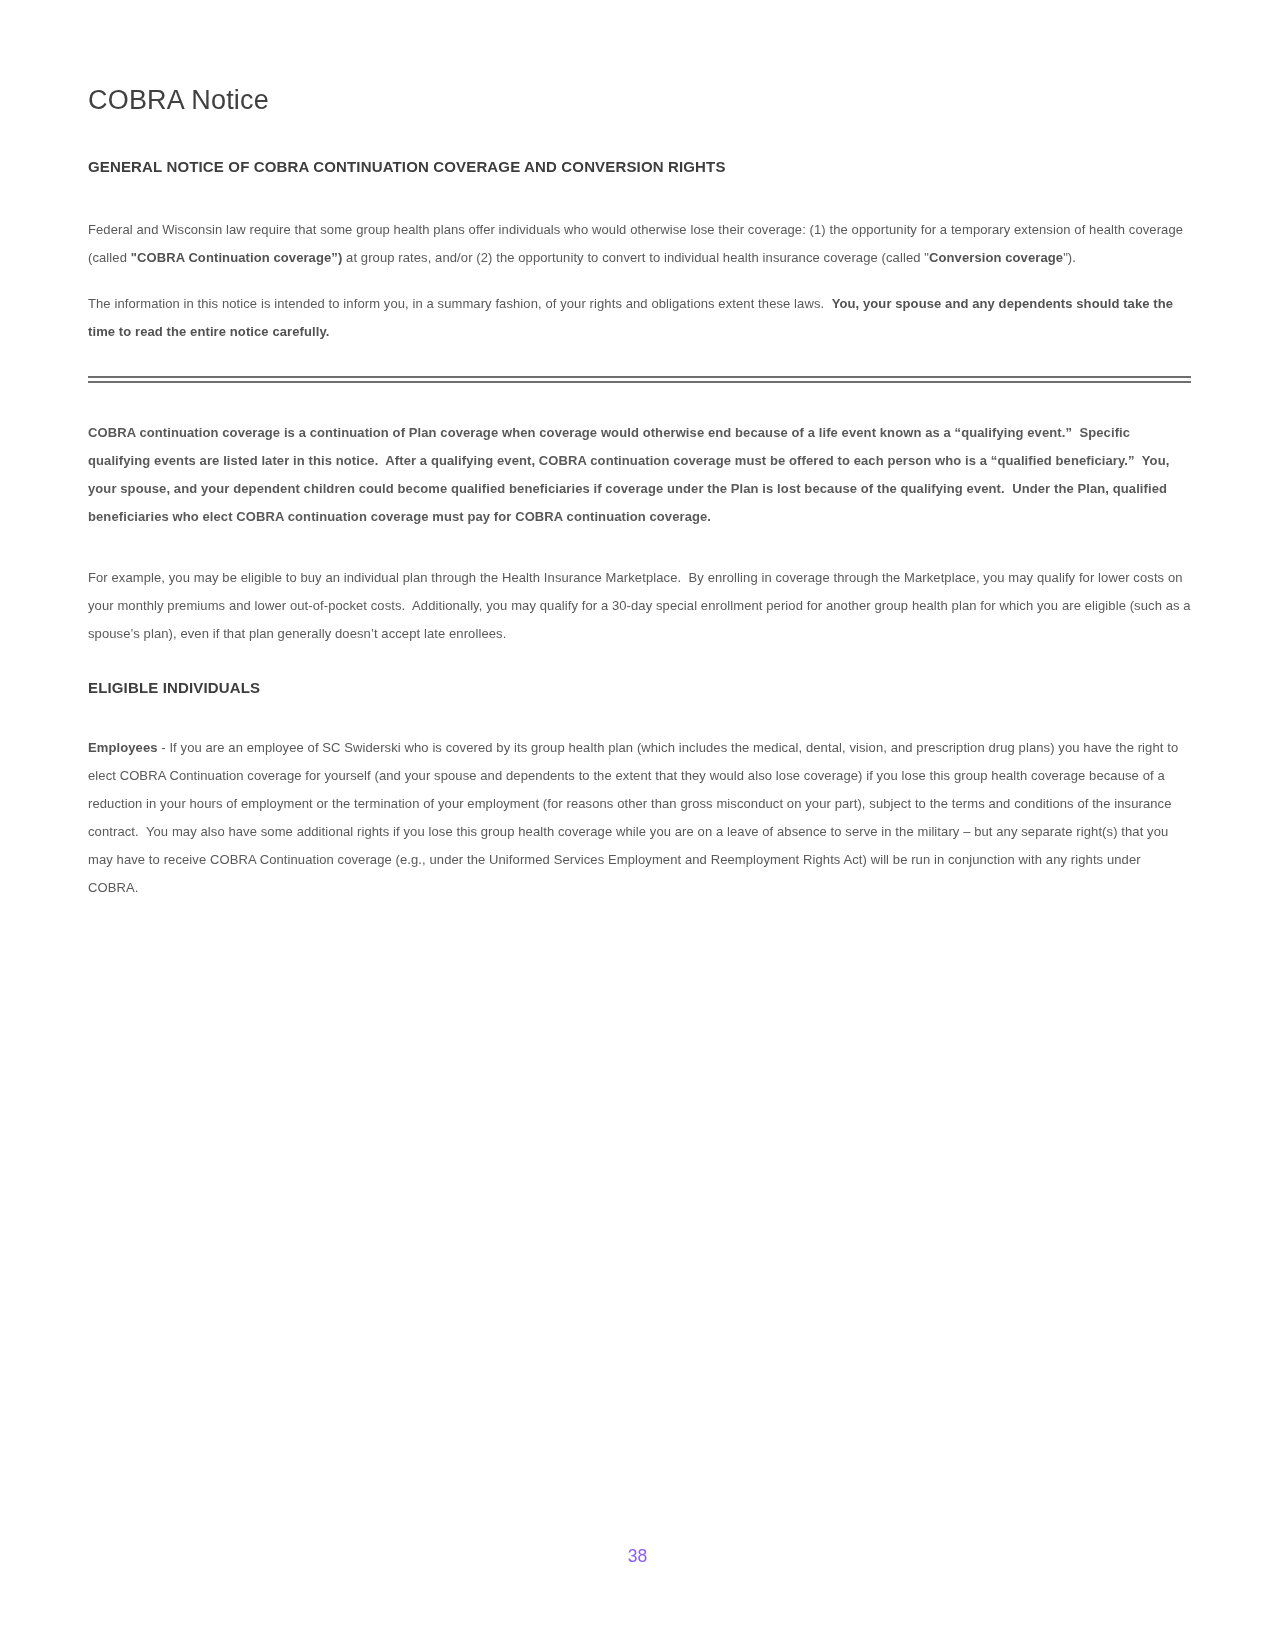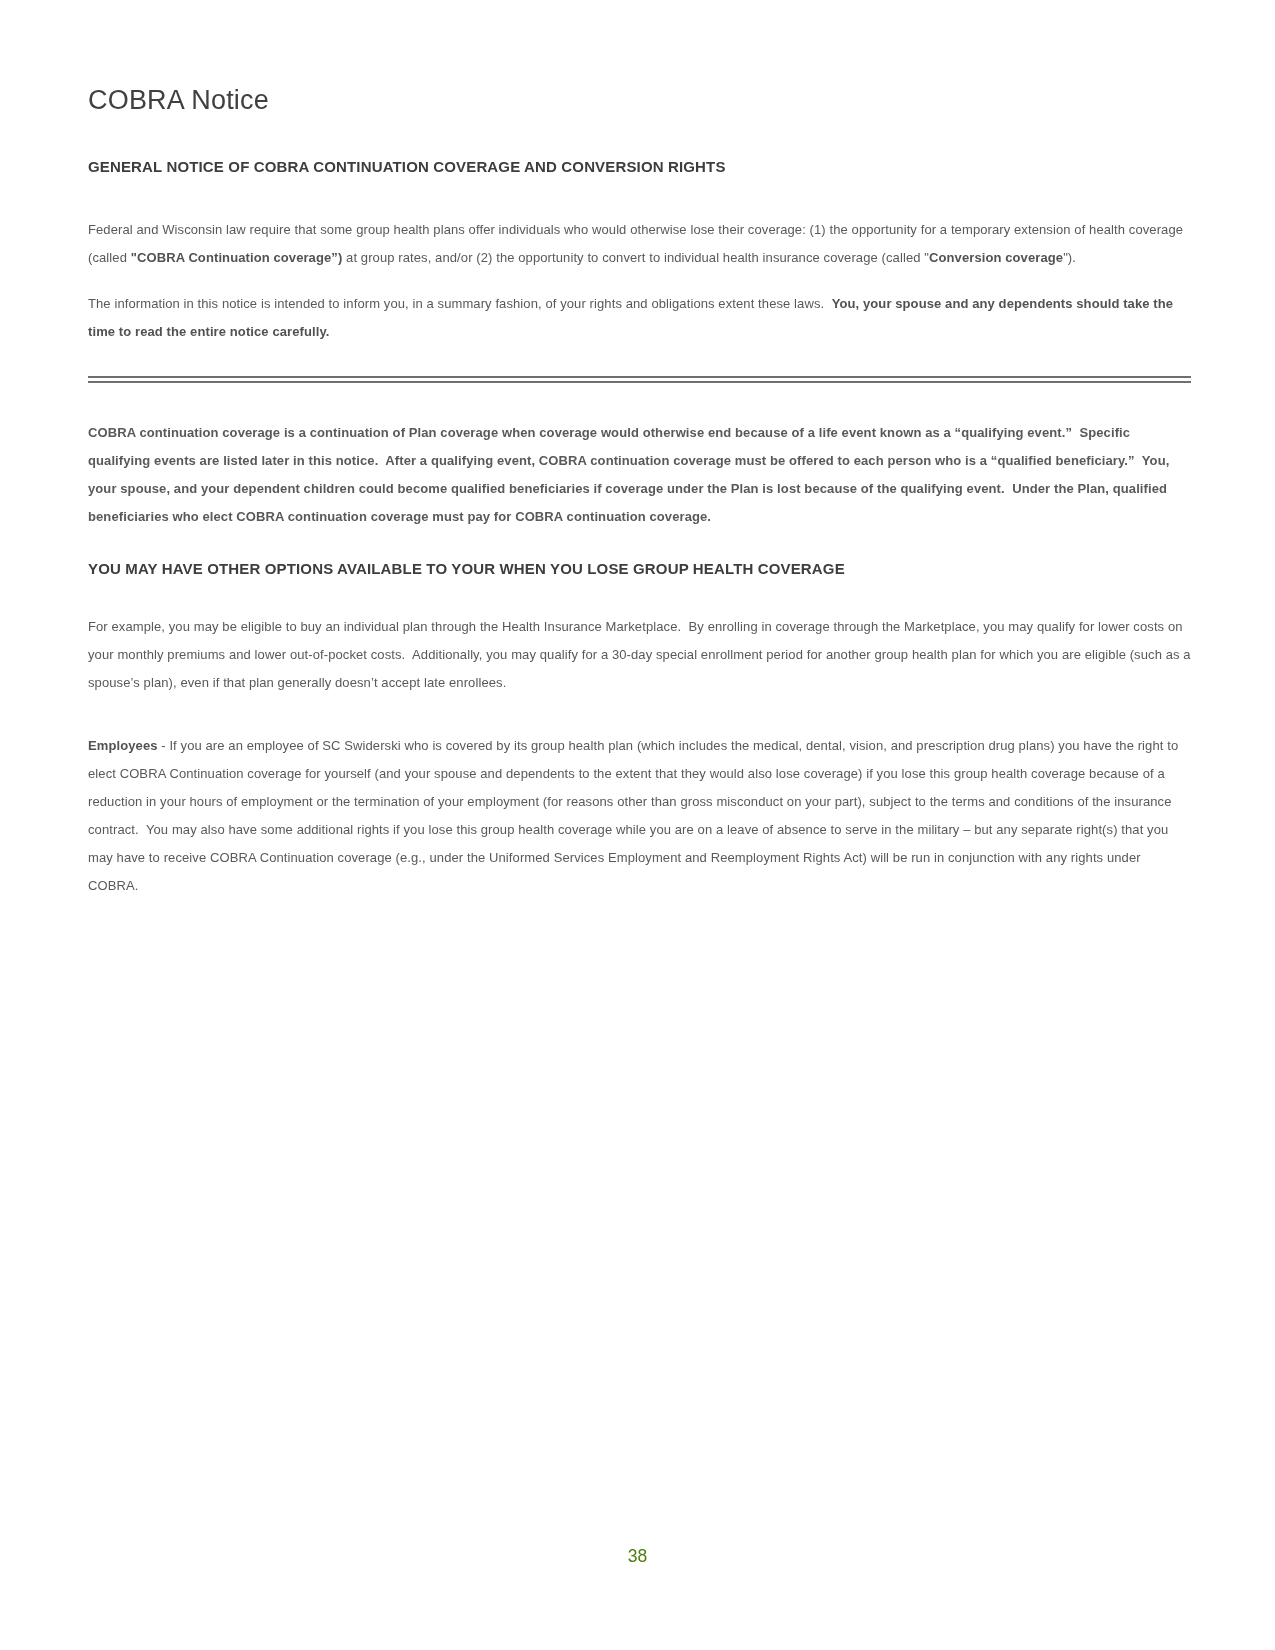--- a/index.html
+++ b/index.html
@@ -66,21 +66,21 @@
   #h-eligible     { margin-top: 29px; }
   #p-employees    { margin-top: 35px; }
   .page-number {
     position: absolute;
     top: 1545px;
     left: 0;
     width: 100%;
     text-align: center;
     font-size: 17.5px;
     line-height: 22px;
-    color: #4d7c0f;
+    color: #8b5cf6;
   }
 </style>
 </head>
 <body>
 
 <div class="page">
   <div class="content">
 
     <h1 class="title-h">COBRA Notice</h1>
 
@@ -88,23 +88,23 @@
 
     <p class="para" id="p-intro"><span>Federal and Wisconsin law require that some group health plans offer individuals who would otherwise lose their coverage: (1) the opportunity for a temporary extension of health coverage (called </span><span class="b">"COBRA Continuation coverage”)</span><span> at group rates, and/or (2) the opportunity to convert to individual health insurance coverage (called "</span><span class="b">Conversion coverage</span><span>").</span></p>
 
     <p class="para" id="p-summary"><span>The information in this notice is intended to inform you, in a summary fashion, of your rights and obligations extent these laws.  </span><span class="b">You, your spouse and any dependents should take the time to read the entire notice carefully.</span></p>
 
     <div class="divider" id="divider"></div>
 
 
     <p class="para" id="p-continuation"><span>COBRA continuation coverage is a continuation of Plan coverage when coverage would otherwise end because of a life event known as a “qualifying event.”  Specific qualifying events are listed later in this notice.  After a qualifying event, COBRA continuation coverage must be offered to each person who is a “qualified beneficiary.”  You, your spouse, and your dependent children could become qualified beneficiaries if coverage under the Plan is lost because of the qualifying event.  Under the Plan, qualified beneficiaries who elect COBRA continuation coverage must pay for COBRA continuation coverage.</span></p>
 
-    <h2 class="sec-h" id="h-options">YOU MAY HAVE OTHER OPTIONS AVAILABLE TO YOUR WHEN YOU LOSE GROUP HEALTH COVERAGE</h2>
 
     <p class="para" id="p-marketplace"><span>For example, you may be eligible to buy an individual plan through the Health Insurance Marketplace.  By enrolling in coverage through the Marketplace, you may qualify for lower costs on your monthly premiums and lower out-of-pocket costs.  Additionally, you may qualify for a 30-day special enrollment period for another group health plan for which you are eligible (such as a spouse’s plan), even if that plan generally doesn’t accept late enrollees.</span></p>
 
+    <h2 class="sec-h" id="h-eligible">ELIGIBLE INDIVIDUALS</h2>
 
     <p class="para" id="p-employees"><span class="b">Employees</span><span> - If you are an employee of SC Swiderski who is covered by its group health plan (which includes the medical, dental, vision, and prescription drug plans) you have the right to elect COBRA Continuation coverage for yourself (and your spouse and dependents to the extent that they would also lose coverage) if you lose this group health coverage because of a reduction in your hours of employment or the termination of your employment (for reasons other than gross misconduct on your part), subject to the terms and conditions of the insurance contract.  You may also have some additional rights if you lose this group health coverage while you are on a leave of absence to serve in the military – but any separate right(s) that you may have to receive COBRA Continuation coverage (e.g., under the Uniformed Services Employment and Reemployment Rights Act) will be run in conjunction with any rights under COBRA.</span></p>
 
   </div>
 
   <div class="page-number">38</div>
 </div>
 
 </body></html>

